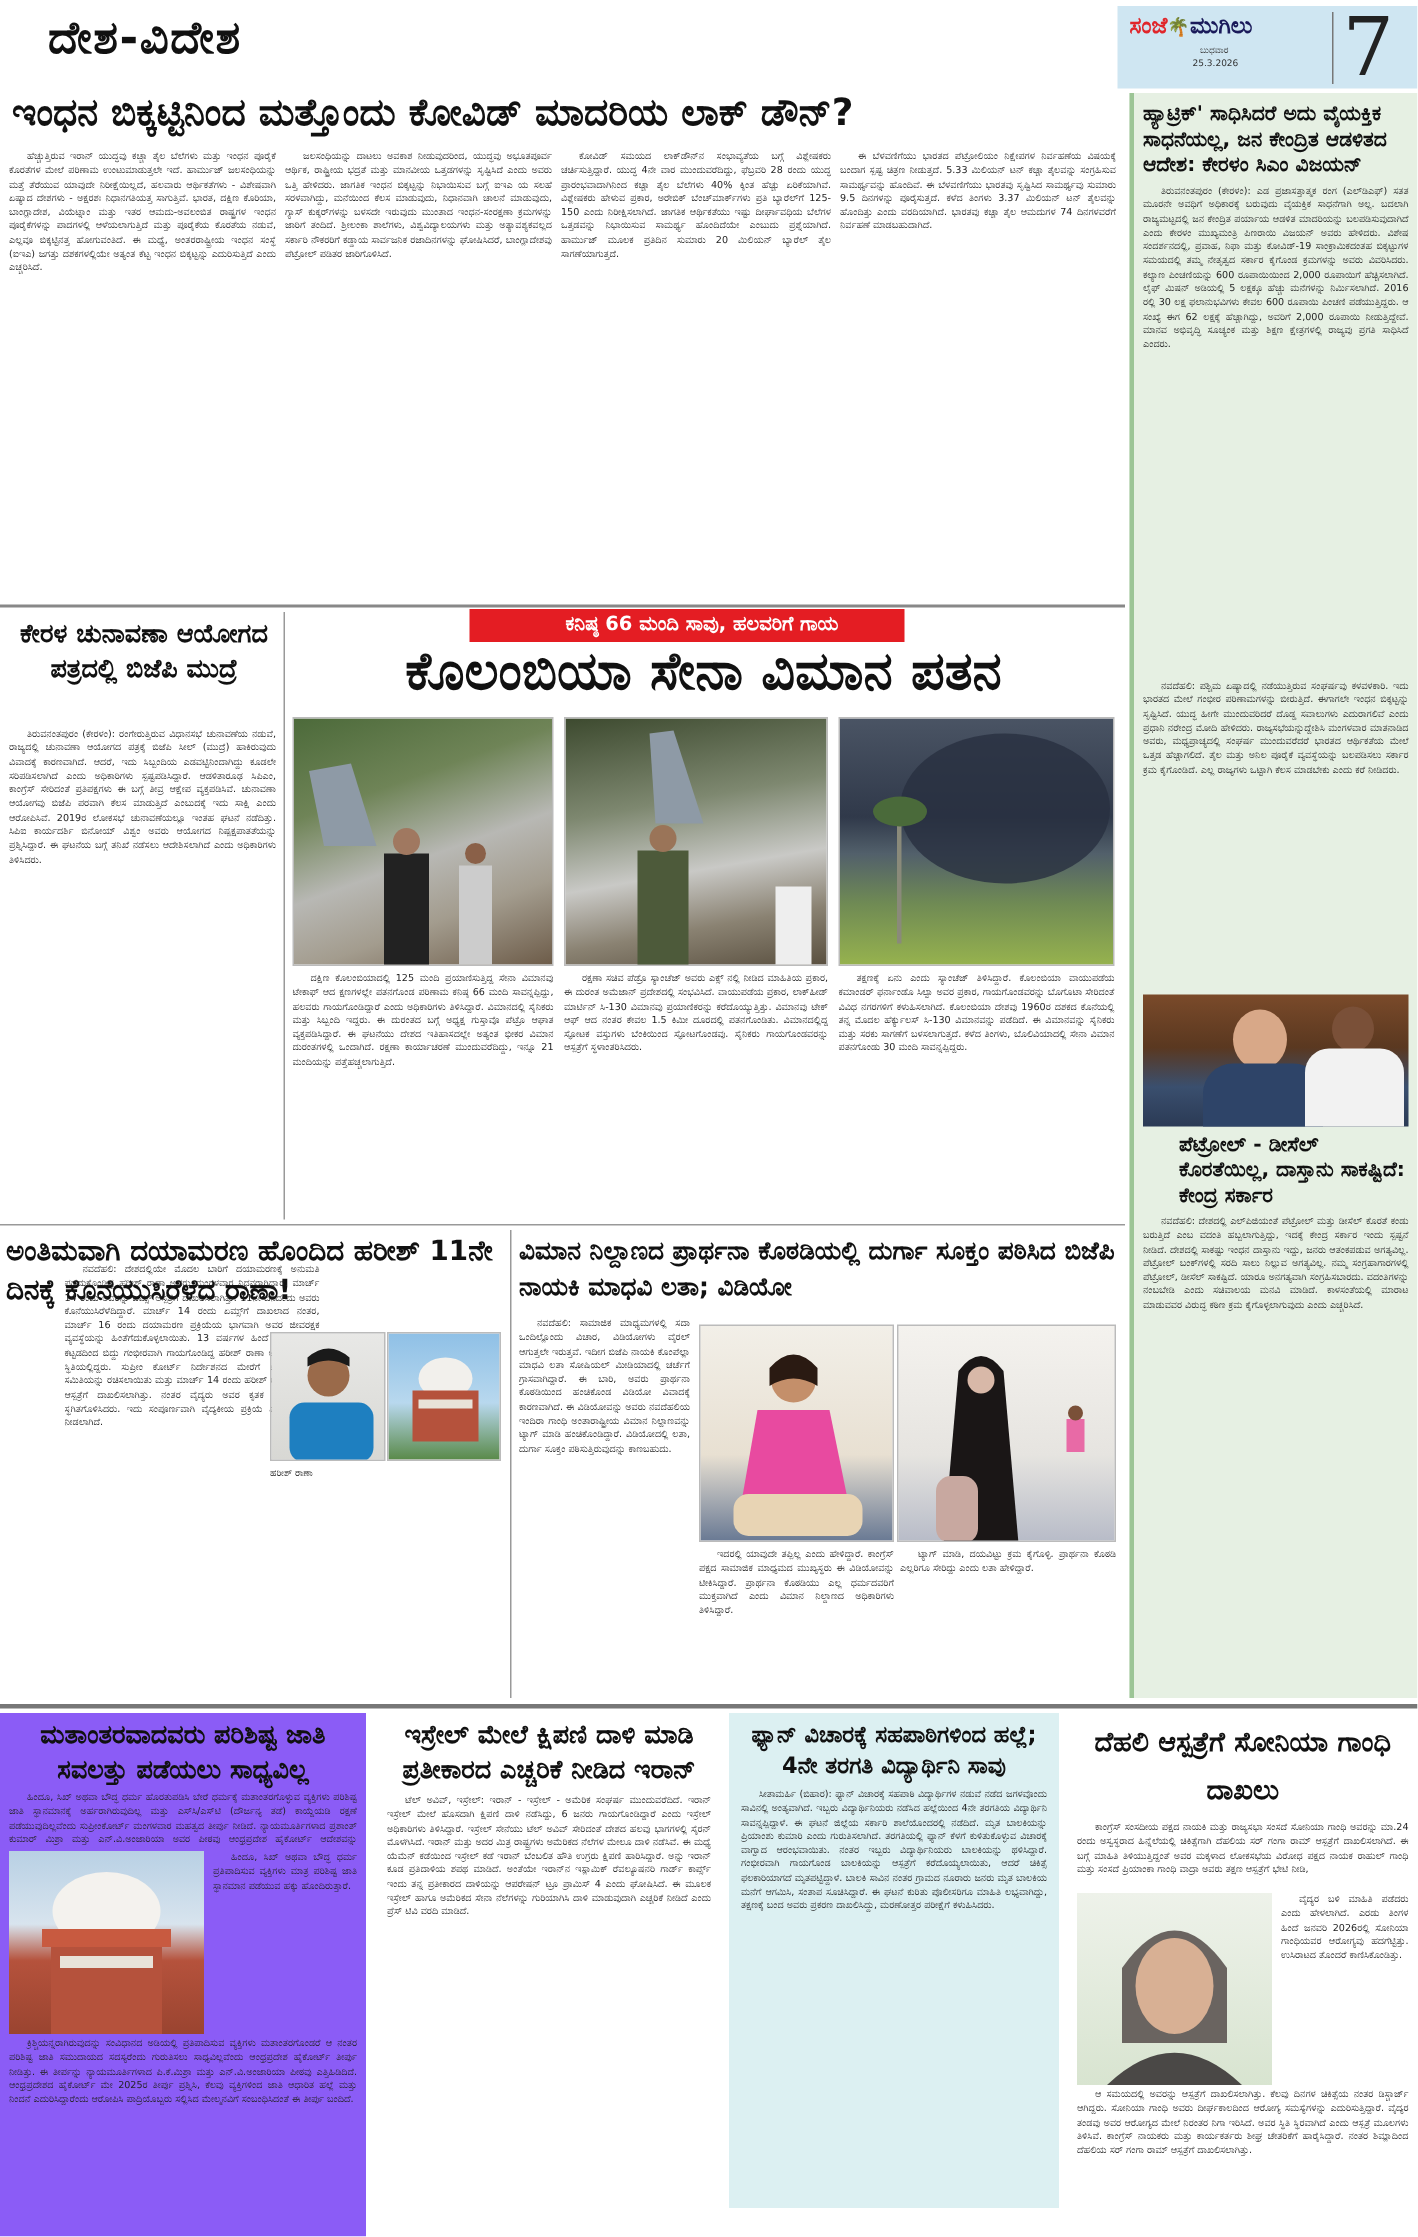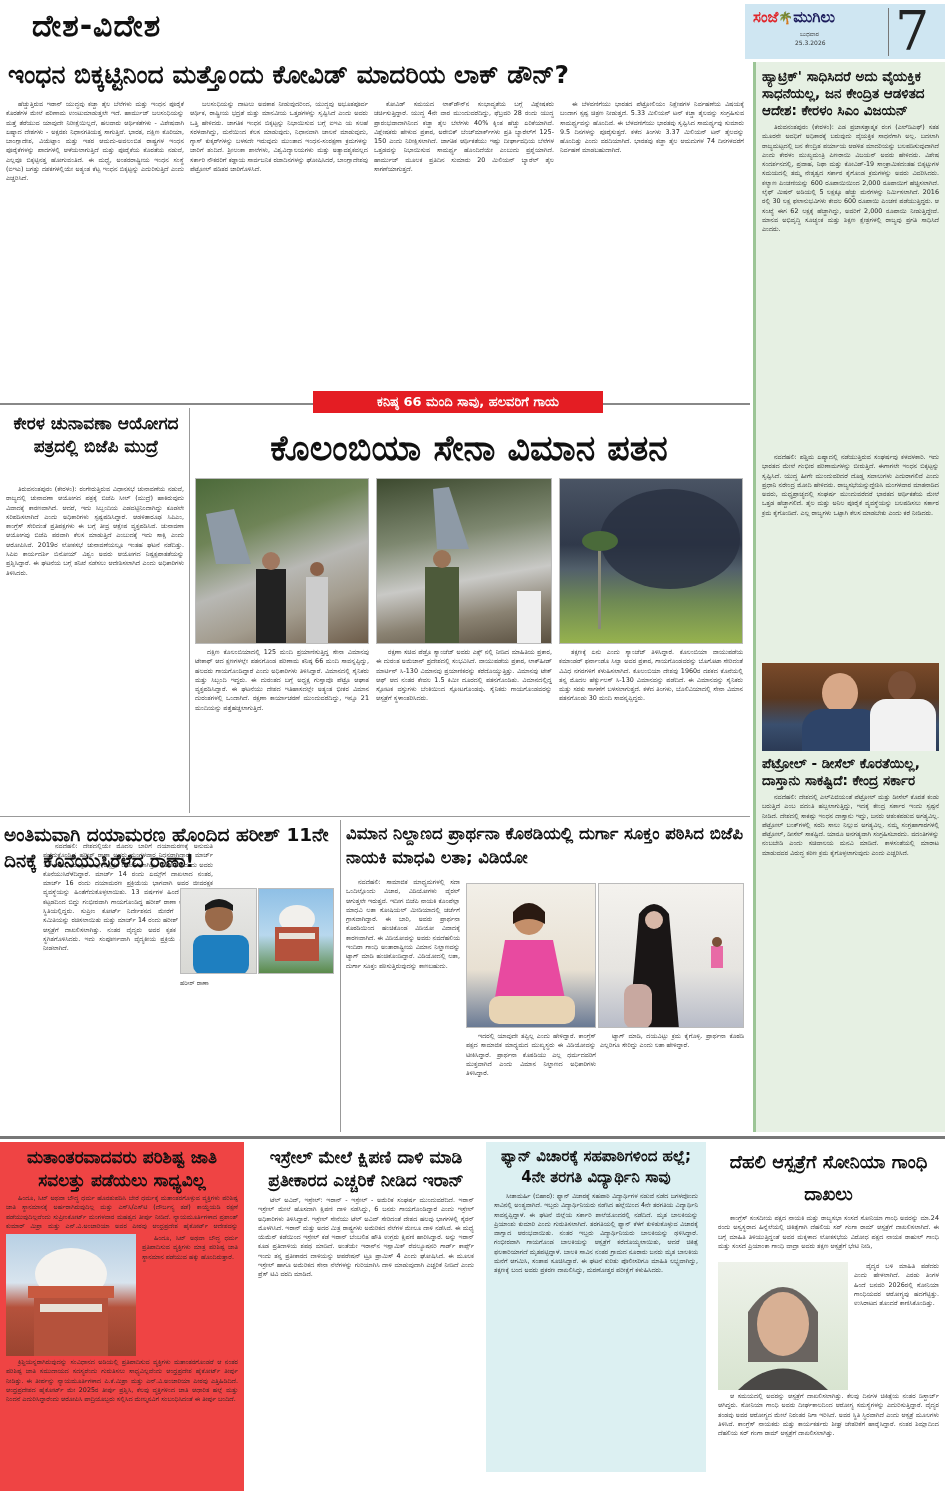--- a/index.html
+++ b/index.html
@@ -24,21 +24,21 @@
   #page-num { left: 150px; top: -4px; font-family: "DejaVu Serif", serif; font-size: 54px; color: #222; }
   #page-divider { left: 143px; top: 4px; width: 1px; height: 48px; background: #777; }
 
   #main-headline { left: 8px; top: 60px; width: 735px; font-size: 25px; white-space: nowrap; }
 
   
   #right-col { left: 753px; top: 62px; width: 192px; height: 1070px; background: #e6f0e3; border-left: 3px solid #9cc596; }
   .side-hl { font-size: 13.5px; line-height: 17px; font-weight: bold; padding: 0 6px; }
 
   
-  #red-kicker { left: 313px; top: 391px; width: 290px; height: 22px; background: #e41d23; color: #fff; font-size: 13px; text-align: center; line-height: 22px; font-weight: bold; padding-left: 20px; }
+  #red-kicker { left: 313px; top: 406px; width: 290px; height: 22px; background: #e41d23; color: #fff; font-size: 13px; text-align: center; line-height: 22px; font-weight: bold; padding-left: 20px; }
   #colombia-hl { left: 195px; top: 428px; width: 548px; font-size: 35px; text-align: center; white-space: nowrap; }
 
   .bottom-box { position: absolute; top: 1142px; height: 349px; overflow: hidden; }
   .bottom-hl { font-size: 17px; line-height: 23px; font-weight: bold; text-align: center; padding: 4px 6px 2px; }
 
   .tail { fill: #8e9aa6; }
 </style>
 </head>
 <body>
 
@@ -78,21 +78,21 @@
     </div>
   <div class="body-text" style="padding:4px 6px;height:212px;">
       <p>ನವದೆಹಲಿ: ಪಶ್ಚಿಮ ಏಷ್ಯಾದಲ್ಲಿ ನಡೆಯುತ್ತಿರುವ ಸಂಘರ್ಷವು ಕಳವಳಕಾರಿ. ಇದು ಭಾರತದ ಮೇಲೆ ಗಂಭೀರ ಪರಿಣಾಮಗಳನ್ನು ಬೀರುತ್ತಿದೆ. ಈಗಾಗಲೇ ಇಂಧನ ಬಿಕ್ಕಟ್ಟನ್ನು ಸೃಷ್ಟಿಸಿದೆ. ಯುದ್ಧ ಹೀಗೇ ಮುಂದುವರಿದರೆ ದೊಡ್ಡ ಸವಾಲುಗಳು ಎದುರಾಗಲಿವೆ ಎಂದು ಪ್ರಧಾನಿ ನರೇಂದ್ರ ಮೋದಿ ಹೇಳಿದರು. ರಾಜ್ಯಸಭೆಯನ್ನುದ್ದೇಶಿಸಿ ಮಂಗಳವಾರ ಮಾತನಾಡಿದ ಅವರು, ಮಧ್ಯಪ್ರಾಚ್ಯದಲ್ಲಿ ಸಂಘರ್ಷ ಮುಂದುವರೆದರೆ ಭಾರತದ ಆರ್ಥಿಕತೆಯ ಮೇಲೆ ಒತ್ತಡ ಹೆಚ್ಚಾಗಲಿದೆ. ತೈಲ ಮತ್ತು ಅನಿಲ ಪೂರೈಕೆ ವ್ಯವಸ್ಥೆಯನ್ನು ಬಲಪಡಿಸಲು ಸರ್ಕಾರ ಕ್ರಮ ಕೈಗೊಂಡಿದೆ. ಎಲ್ಲ ರಾಜ್ಯಗಳು ಒಟ್ಟಾಗಿ ಕೆಲಸ ಮಾಡಬೇಕು ಎಂದು ಕರೆ ನೀಡಿದರು.</p>
     </div>
   <div style="margin:2px 6px;height:88px;background:linear-gradient(180deg,#7a4a2a 0%,#5a3820 40%,#3a4f6e 70%,#2b3a55 100%);position:relative;overflow:hidden;">
     <div style="position:absolute;left:60px;top:10px;width:36px;height:40px;border-radius:50%;background:#d8a888;"></div>
     <div style="position:absolute;left:40px;top:46px;width:80px;height:50px;background:#2e4468;border-radius:20px 20px 0 0;"></div>
     <div style="position:absolute;left:126px;top:8px;width:28px;height:30px;border-radius:50%;background:#7a5038;"></div>
     <div style="position:absolute;left:108px;top:36px;width:66px;height:60px;background:#f2f2f2;border-radius:16px 16px 0 0;"></div>
   </div>
-  <div class="side-hl" style="margin-top:4px;">ಪೆಟ್ರೋಲ್ - ಡೀಸೆಲ್ ಕೊರತೆಯಿಲ್ಲ, ದಾಸ್ತಾನು ಸಾಕಷ್ಟಿದೆ: ಕೇಂದ್ರ ಸರ್ಕಾರ</div>
+  <div class="side-hl" style="margin-top:4px;margin-left:24px;">ಪೆಟ್ರೋಲ್ - ಡೀಸೆಲ್ ಕೊರತೆಯಿಲ್ಲ, ದಾಸ್ತಾನು ಸಾಕಷ್ಟಿದೆ: ಕೇಂದ್ರ ಸರ್ಕಾರ</div>
   <div class="body-text" style="padding:4px 6px;height:180px;">
       <p>ನವದೆಹಲಿ: ದೇಶದಲ್ಲಿ ಎಲ್‌ಪಿಜಿಯಂತೆ ಪೆಟ್ರೋಲ್ ಮತ್ತು ಡೀಸೆಲ್ ಕೊರತೆ ಕಂಡು ಬರುತ್ತಿದೆ ಎಂಬ ವದಂತಿ ಹಬ್ಬಲಾಗುತ್ತಿದ್ದು, ಇದಕ್ಕೆ ಕೇಂದ್ರ ಸರ್ಕಾರ ಇಂದು ಸ್ಪಷ್ಟನೆ ನೀಡಿದೆ. ದೇಶದಲ್ಲಿ ಸಾಕಷ್ಟು ಇಂಧನ ದಾಸ್ತಾನು ಇದ್ದು, ಜನರು ಆತಂಕಪಡುವ ಅಗತ್ಯವಿಲ್ಲ. ಪೆಟ್ರೋಲ್ ಬಂಕ್‌ಗಳಲ್ಲಿ ಸರದಿ ಸಾಲು ನಿಲ್ಲುವ ಅಗತ್ಯವಿಲ್ಲ. ನಮ್ಮ ಸಂಗ್ರಹಾಗಾರಗಳಲ್ಲಿ ಪೆಟ್ರೋಲ್, ಡೀಸೆಲ್ ಸಾಕಷ್ಟಿದೆ. ಯಾರೂ ಅನಗತ್ಯವಾಗಿ ಸಂಗ್ರಹಿಸಬಾರದು. ವದಂತಿಗಳನ್ನು ನಂಬಬೇಡಿ ಎಂದು ಸಚಿವಾಲಯ ಮನವಿ ಮಾಡಿದೆ. ಕಾಳಸಂತೆಯಲ್ಲಿ ಮಾರಾಟ ಮಾಡುವವರ ವಿರುದ್ಧ ಕಠಿಣ ಕ್ರಮ ಕೈಗೊಳ್ಳಲಾಗುವುದು ಎಂದು ಎಚ್ಚರಿಸಿದೆ.</p>
     </div>
 </div>
 
 <div class="abs hl" style="left:4px;top:412px;width:184px;font-size:17px;line-height:23px;text-align:center;">ಕೇರಳ ಚುನಾವಣಾ ಆಯೋಗದ ಪತ್ರದಲ್ಲಿ ಬಿಜೆಪಿ ಮುದ್ರೆ</div>
 <div class="abs body-text" style="left:6px;top:485px;width:178px;height:328px;">
     <p>ತಿರುವನಂತಪುರಂ (ಕೇರಳಂ): ರಂಗೇರುತ್ತಿರುವ ವಿಧಾನಸಭೆ ಚುನಾವಣೆಯ ನಡುವೆ, ರಾಜ್ಯದಲ್ಲಿ ಚುನಾವಣಾ ಆಯೋಗದ ಪತ್ರಕ್ಕೆ ಬಿಜೆಪಿ ಸೀಲ್ (ಮುದ್ರೆ) ಹಾಕಿರುವುದು ವಿವಾದಕ್ಕೆ ಕಾರಣವಾಗಿದೆ. ಆದರೆ, ಇದು ಸಿಬ್ಬಂದಿಯ ಎಡವಟ್ಟಿನಿಂದಾಗಿದ್ದು ಕೂಡಲೇ ಸರಿಪಡಿಸಲಾಗಿದೆ ಎಂದು ಅಧಿಕಾರಿಗಳು ಸ್ಪಷ್ಟಪಡಿಸಿದ್ದಾರೆ. ಆಡಳಿತಾರೂಢ ಸಿಪಿಎಂ, ಕಾಂಗ್ರೆಸ್ ಸೇರಿದಂತೆ ಪ್ರತಿಪಕ್ಷಗಳು ಈ ಬಗ್ಗೆ ತೀವ್ರ ಆಕ್ಷೇಪ ವ್ಯಕ್ತಪಡಿಸಿವೆ. ಚುನಾವಣಾ ಆಯೋಗವು ಬಿಜೆಪಿ ಪರವಾಗಿ ಕೆಲಸ ಮಾಡುತ್ತಿದೆ ಎಂಬುದಕ್ಕೆ ಇದು ಸಾಕ್ಷಿ ಎಂದು ಆರೋಪಿಸಿವೆ. 2019ರ ಲೋಕಸಭೆ ಚುನಾವಣೆಯಲ್ಲೂ ಇಂತಹ ಘಟನೆ ನಡೆದಿತ್ತು. ಸಿಪಿಐ ಕಾರ್ಯದರ್ಶಿ ಬಿನೋಯ್ ವಿಶ್ವಂ ಅವರು ಆಯೋಗದ ನಿಷ್ಪಕ್ಷಪಾತತೆಯನ್ನು ಪ್ರಶ್ನಿಸಿದ್ದಾರೆ. ಈ ಘಟನೆಯ ಬಗ್ಗೆ ತನಿಖೆ ನಡೆಸಲು ಆದೇಶಿಸಲಾಗಿದೆ ಎಂದು ಅಧಿಕಾರಿಗಳು ತಿಳಿಸಿದರು.</p>
   </div>
 <div class="rule-v" style="left:189px;top:408px;height:405px;"></div>
@@ -181,21 +181,21 @@
 </div>
 <div class="abs body-text" style="left:466px;top:1032px;width:130px;height:100px;">
     <p>ಇದರಲ್ಲಿ ಯಾವುದೇ ತಪ್ಪಿಲ್ಲ ಎಂದು ಹೇಳಿದ್ದಾರೆ. ಕಾಂಗ್ರೆಸ್ ಪಕ್ಷದ ಸಾಮಾಜಿಕ ಮಾಧ್ಯಮದ ಮುಖ್ಯಸ್ಥರು ಈ ವಿಡಿಯೋವನ್ನು ಟೀಕಿಸಿದ್ದಾರೆ. ಪ್ರಾರ್ಥನಾ ಕೊಠಡಿಯು ಎಲ್ಲ ಧರ್ಮದವರಿಗೆ ಮುಕ್ತವಾಗಿದೆ ಎಂದು ವಿಮಾನ ನಿಲ್ದಾಣದ ಅಧಿಕಾರಿಗಳು ತಿಳಿಸಿದ್ದಾರೆ.</p>
   </div>
 <div class="abs body-text" style="left:600px;top:1032px;width:144px;height:100px;">
     <p>ಟ್ಯಾಗ್ ಮಾಡಿ, ದಯವಿಟ್ಟು ಕ್ರಮ ಕೈಗೊಳ್ಳಿ. ಪ್ರಾರ್ಥನಾ ಕೊಠಡಿ ಎಲ್ಲರಿಗೂ ಸೇರಿದ್ದು ಎಂದು ಲತಾ ಹೇಳಿದ್ದಾರೆ.</p>
   </div>
 
 <div class="rule-h" style="left:0;top:1136px;width:945px;height:3px;background:#777;"></div>
 
-<div class="bottom-box" style="left:0;width:244px;background:#ef4444;">
+<div class="bottom-box" style="left:0;width:244px;background:#8b5cf6;">
   <div class="bottom-hl">ಮತಾಂತರವಾದವರು ಪರಿಶಿಷ್ಟ ಜಾತಿ ಸವಲತ್ತು ಪಡೆಯಲು ಸಾಧ್ಯವಿಲ್ಲ</div>
   <div class="body-text" style="padding:0 6px;height:38px;">
       <p>ಹಿಂದೂ, ಸಿಖ್ ಅಥವಾ ಬೌದ್ಧ ಧರ್ಮ ಹೊರತುಪಡಿಸಿ ಬೇರೆ ಧರ್ಮಕ್ಕೆ ಮತಾಂತರಗೊಳ್ಳುವ ವ್ಯಕ್ತಿಗಳು ಪರಿಶಿಷ್ಟ ಜಾತಿ ಸ್ಥಾನಮಾನಕ್ಕೆ ಅರ್ಹರಾಗಿರುವುದಿಲ್ಲ ಮತ್ತು ಎಸ್‌ಸಿ/ಎಸ್‌ಟಿ (ದೌರ್ಜನ್ಯ ತಡೆ) ಕಾಯ್ದೆಯಡಿ ರಕ್ಷಣೆ ಪಡೆಯುವುದಿಲ್ಲವೆಂದು ಸುಪ್ರೀಂಕೋರ್ಟ್ ಮಂಗಳವಾರ ಮಹತ್ವದ ತೀರ್ಪು ನೀಡಿದೆ. ನ್ಯಾಯಮೂರ್ತಿಗಳಾದ ಪ್ರಶಾಂತ್ ಕುಮಾರ್ ಮಿಶ್ರಾ ಮತ್ತು ಎನ್.ವಿ.ಅಂಜಾರಿಯಾ ಅವರ ಪೀಠವು ಆಂಧ್ರಪ್ರದೇಶ ಹೈಕೋರ್ಟ್ ಆದೇಶವನ್ನು ಎತ್ತಿಹಿಡಿದಿದೆ.</p>
     </div>
   <div style="display:flex;padding:2px 6px;gap:6px;height:124px;">
     <div style="width:130px;height:122px;background:linear-gradient(180deg,#b8d0e4 0%,#d8e4ee 40%,#b5523c 60%,#9a4430 100%);position:relative;">
       <svg width="130" height="122">
           <ellipse cx="65" cy="40" rx="36" ry="26" fill="#f4f2ee"></ellipse>
           <rect x="22" y="52" width="86" height="12" fill="#c85a40"></rect>
           <rect x="28" y="64" width="74" height="58" fill="#b5523c"></rect>

